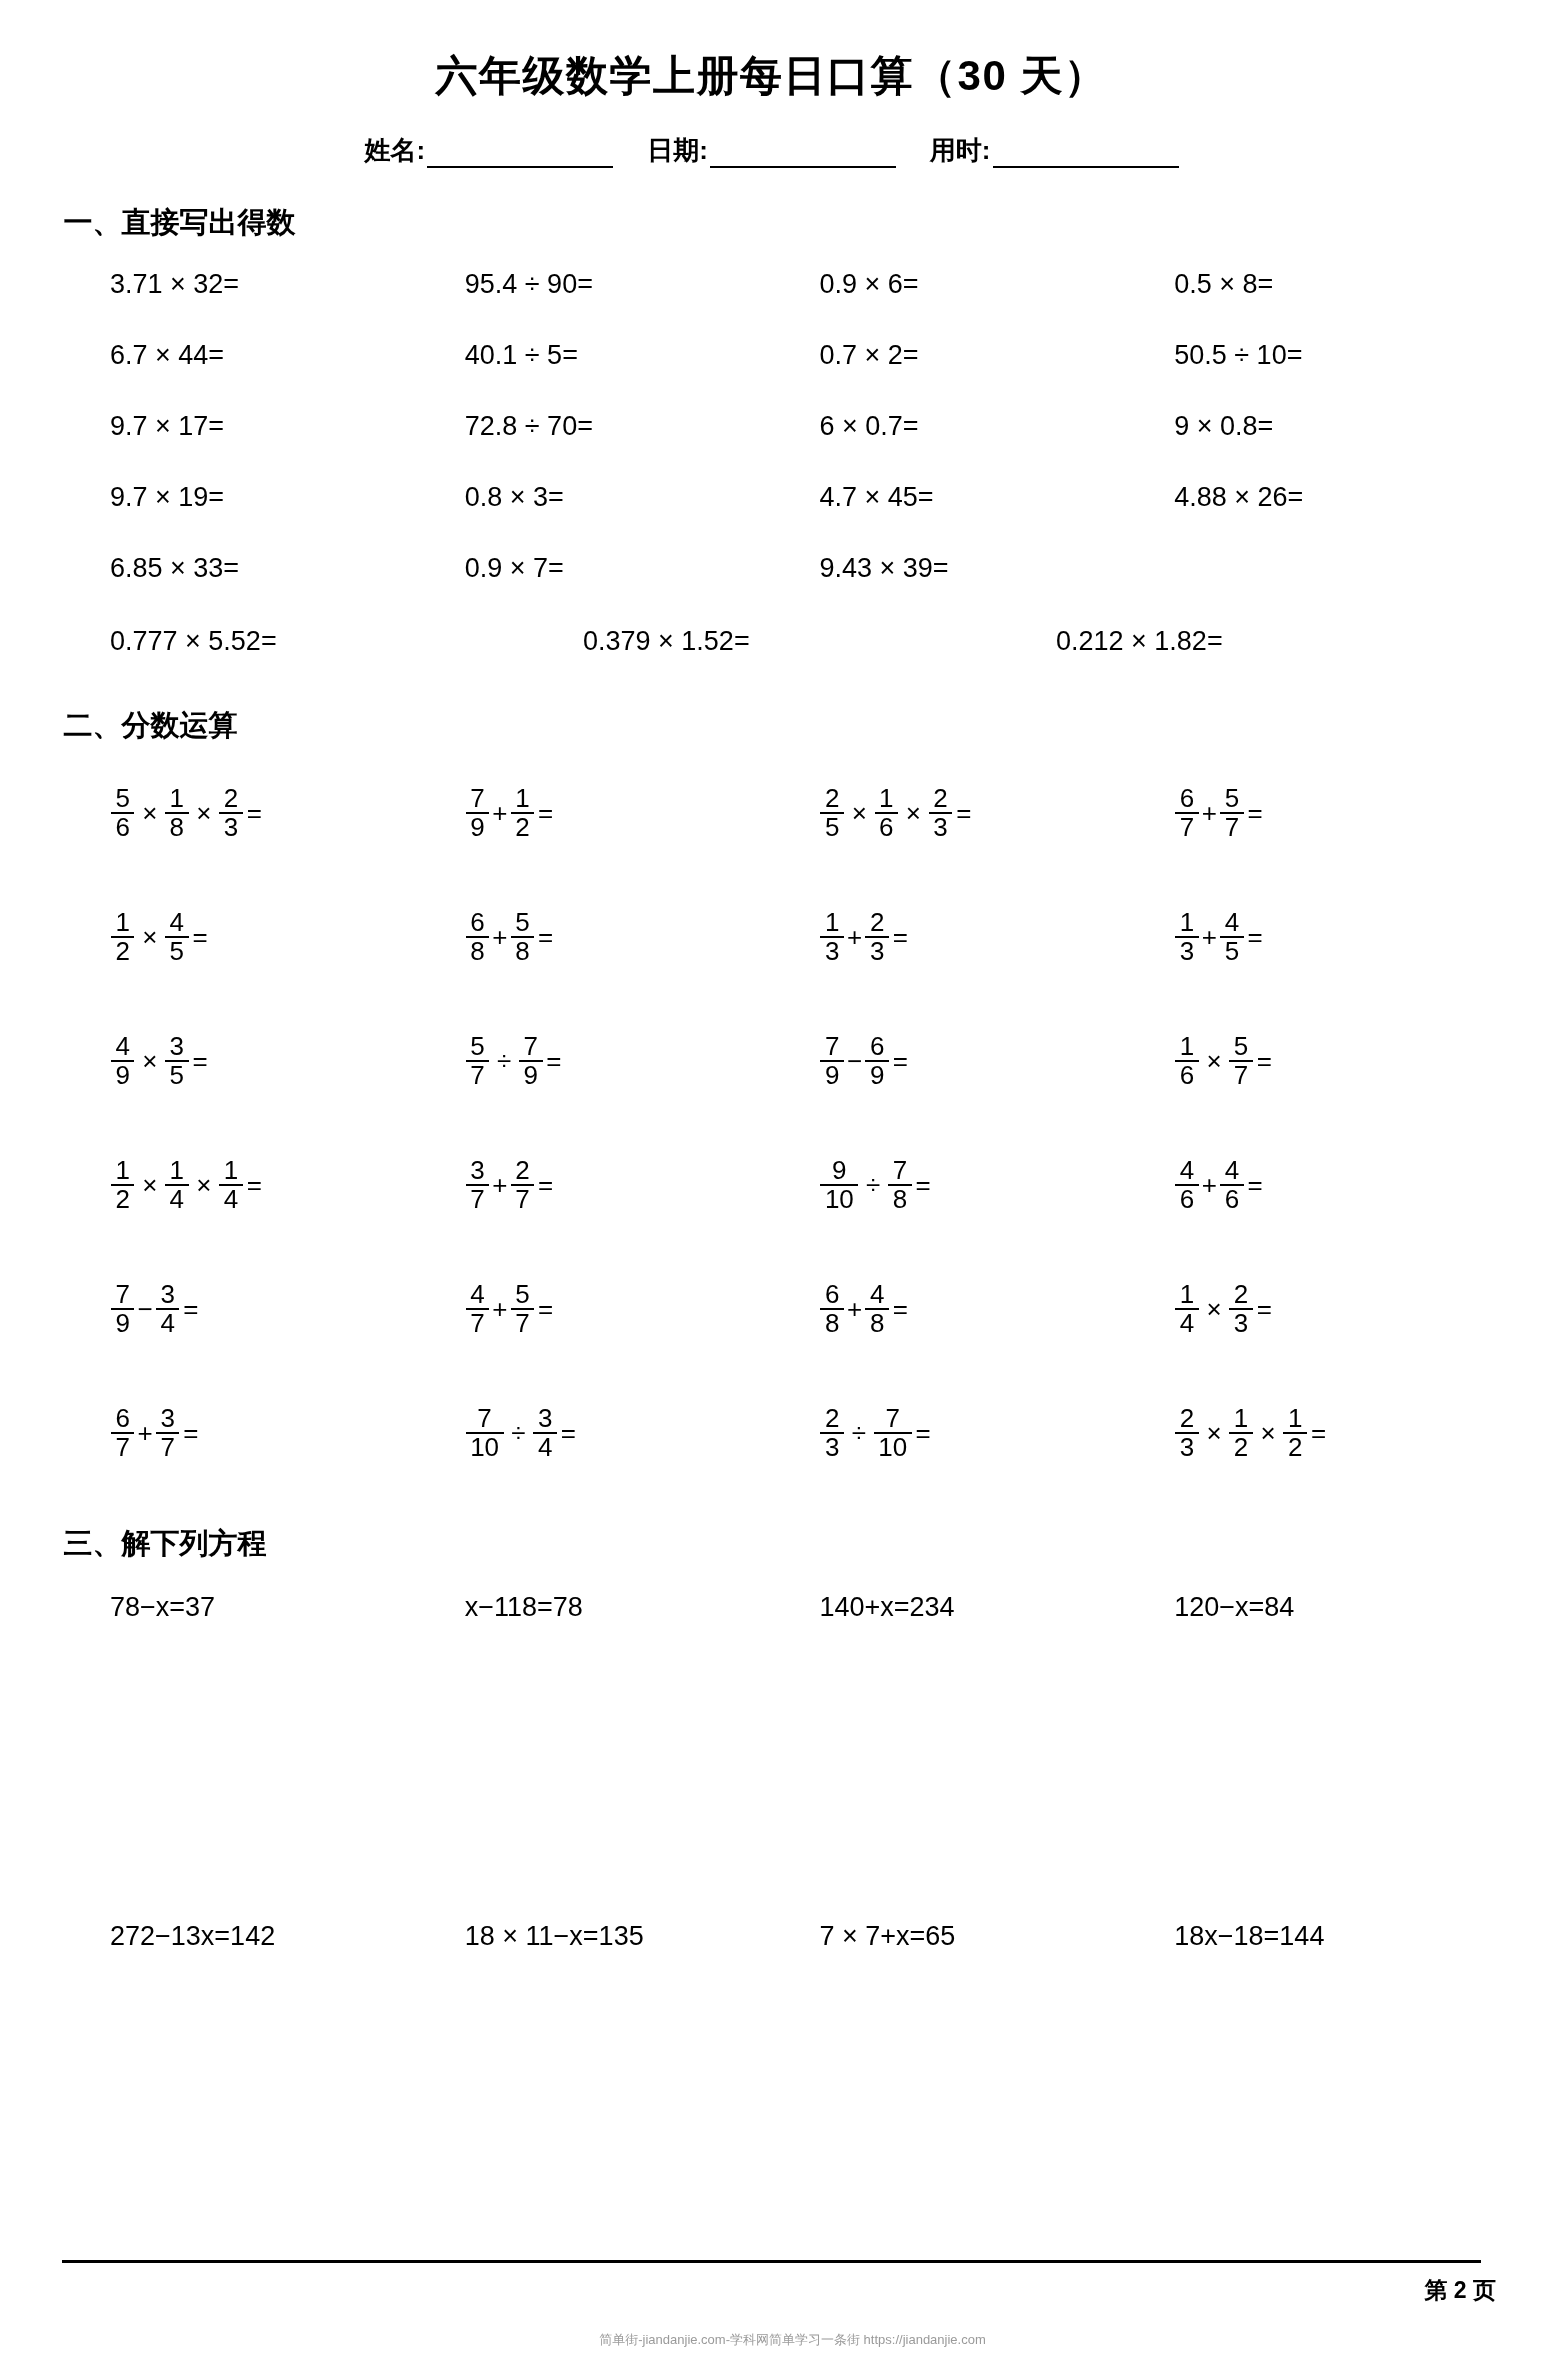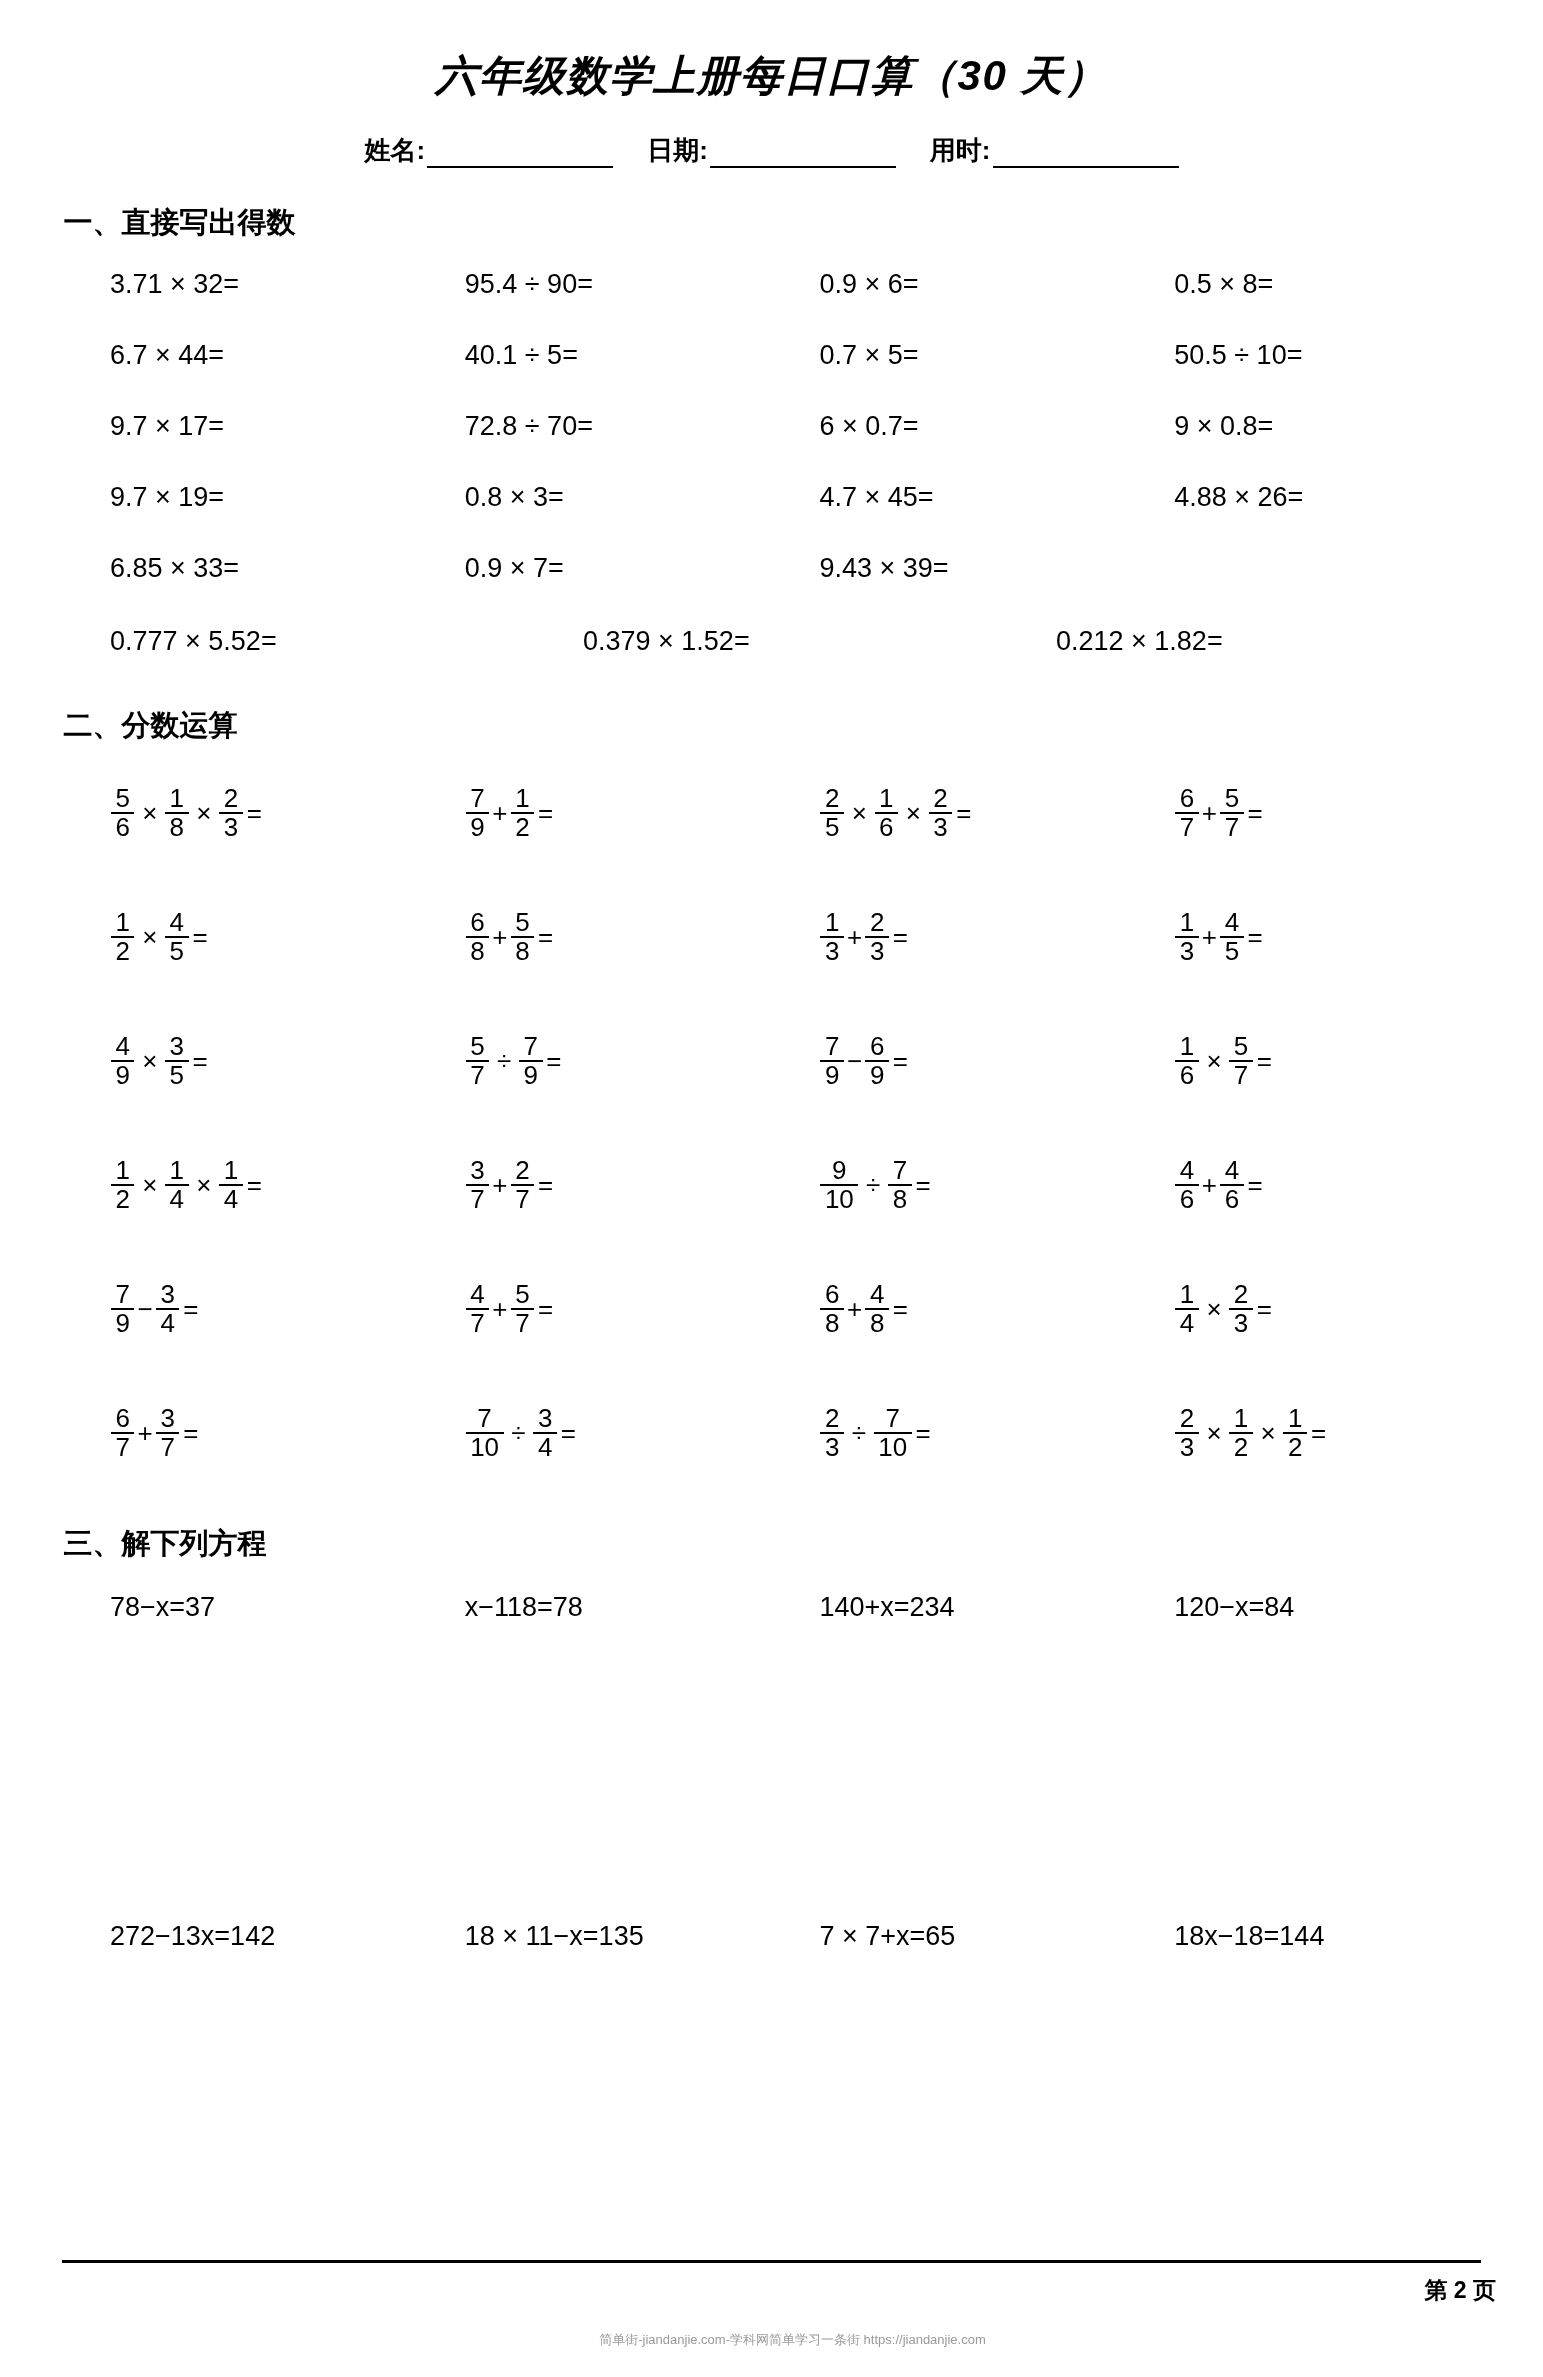--- a/index.html
+++ b/index.html
@@ -20,21 +20,20 @@
     box-sizing: border-box;
     padding: 0 62px;
   }
   .title {
     text-align: center;
     font-size: 42px;
     font-weight: bold;
     letter-spacing: 1.5px;
     padding-top: 48px;
     padding-bottom: 12.4px;
-    font-style: italic;
   }
   .meta-row {
     display: flex;
     justify-content: center;
     align-items: flex-end;
     gap: 34px;
     font-size: 26px;
     padding-top: 17px;
     padding-bottom: 6.2px;
   }
@@ -204,21 +203,21 @@
 
   <div class="section-head">一、直接写出得数</div>
   <div class="grid4">
     <div class="cell">3.71 × 32=</div>
     <div class="cell">95.4 ÷ 90=</div>
     <div class="cell">0.9 × 6=</div>
 
     <div class="cell">0.5 × 8=</div>
     <div class="cell">6.7 × 44=</div>
     <div class="cell">40.1 ÷ 5=</div>
-    <div class="cell">0.7 × 5=</div>
+    <div class="cell">0.7 × 2=</div>
 
     <div class="cell">50.5 ÷ 10=</div>
     <div class="cell">9.7 × 17=</div>
     <div class="cell">72.8 ÷ 70=</div>
     <div class="cell">6 × 0.7=</div>
 
     <div class="cell">9 × 0.8=</div>
     <div class="cell">9.7 × 19=</div>
     <div class="cell">0.8 × 3=</div>
     <div class="cell">4.7 × 45=</div>

